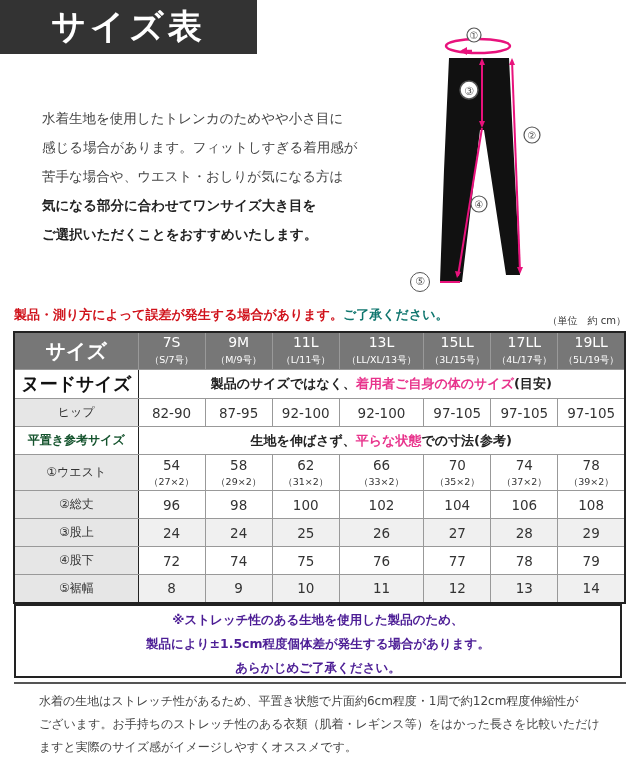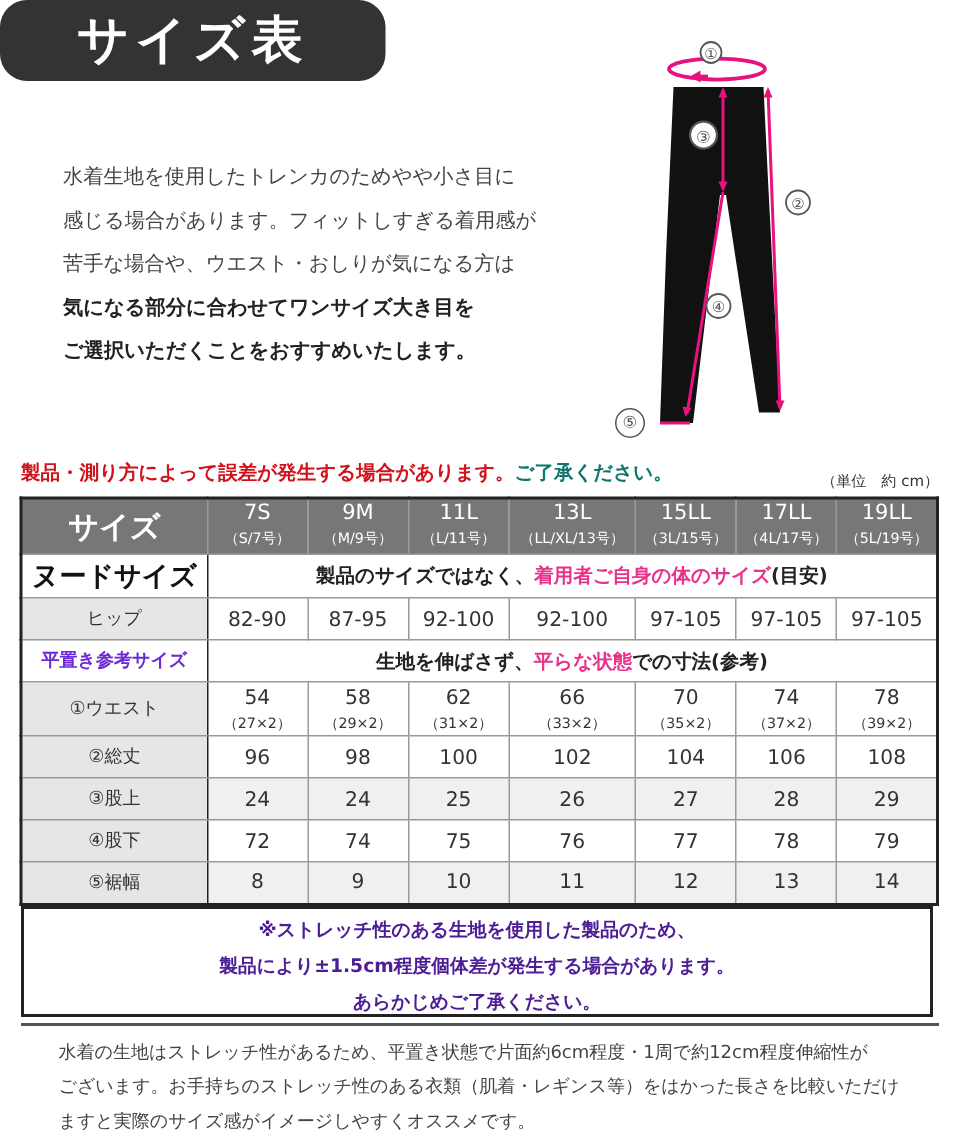--- a/index.html
+++ b/index.html
@@ -1,38 +1,38 @@
 <!DOCTYPE html>
 <html><head>
 <meta charset="utf-8">
 <style>
   html, body { margin:0; padding:0; }
   body { width:640px; height:760px; background:#fff; position:relative; overflow:hidden;
          font-family:"DejaVu Sans", "Liberation Sans", sans-serif; color:#333; }
   .title-bar { position:absolute; left:0; top:0; width:257px; height:54px; background:#333333;
-               display:flex; align-items:center; justify-content:center;border-radius:18px; }
+               display:flex; align-items:center; justify-content:center; }
   .title-bar span { color:#fff; font-size:34px; font-weight:bold; letter-spacing:4px; }
   .intro { position:absolute; left:42px; top:104px; width:330px; font-size:13.5px; line-height:29px; color:#444; }
   .intro .line { white-space:nowrap; }
   .intro .bold { font-weight:bold; color:#222; }
   .diagram { position:absolute; left:440px; top:20px; width:140px; height:272px; }
   .caution { position:absolute; left:14px; top:306px; font-size:13px; font-weight:bold; white-space:nowrap; }
   .caution .red { color:#d0121b; }
   .caution .black { color:#0f766e; }
   .unit { position:absolute; right:14px; top:314px; font-size:10px; color:#333; }
   table.size { position:absolute; left:13px; top:331px; width:498px; border-collapse:collapse;
                border:2px solid #222; font-size:12.5px; table-layout:fixed; }
   table.size { width:497px; }
   table.size td, table.size th { border:1px solid #999; text-align:center; padding:0; }
   th.hdr-label { background:#777; color:#fff; font-size:20px; font-weight:bold; height:36px; border-right:1px solid #222;}
   th.hdr { background:#777; color:#fff; font-weight:normal; font-size:14px; line-height:14px; }
   th.hdr small { display:block; font-size:9.5px; margin-top:4px; }
   .row-label { background:#e6e6e6; border-right:1px solid #222 !important; font-size:12px; }
   .row-label.big { background:#fff; font-size:18px; font-weight:bold; color:#111; }
-  .row-label.mid { background:#fff; font-size:12px; font-weight:bold; color:#6d28d9; }
+  .row-label.mid { background:#fff; font-size:12px; font-weight:bold; color:#14532d; }
   .span-text { font-weight:bold; font-size:13px; color:#222; background:#fff; }
   .pink { color:#e8338c; }
   td.val { font-size:13.5px; color:#333; }
   tr.gray td.val { background:#f0f0f0; }
   tr.white td.val { background:#fff; }
   td.val small { display:block; font-size:9.5px; margin-top:3px; }
   .note-box { position:absolute; left:14px; top:604px; width:608px; height:74px; border:2px solid #222;
               font-size:12.5px; font-weight:bold; color:#4c1d95; text-align:center; line-height:24px; box-sizing:border-box; padding-top:2px; }
   .bottom-rule { position:absolute; left:14px; top:682px; width:612px; height:2px; background:#555; }
   .footer { position:absolute; left:14px; top:690px; width:612px; font-size:12px; line-height:23px; color:#444;margin-left:25px; }

